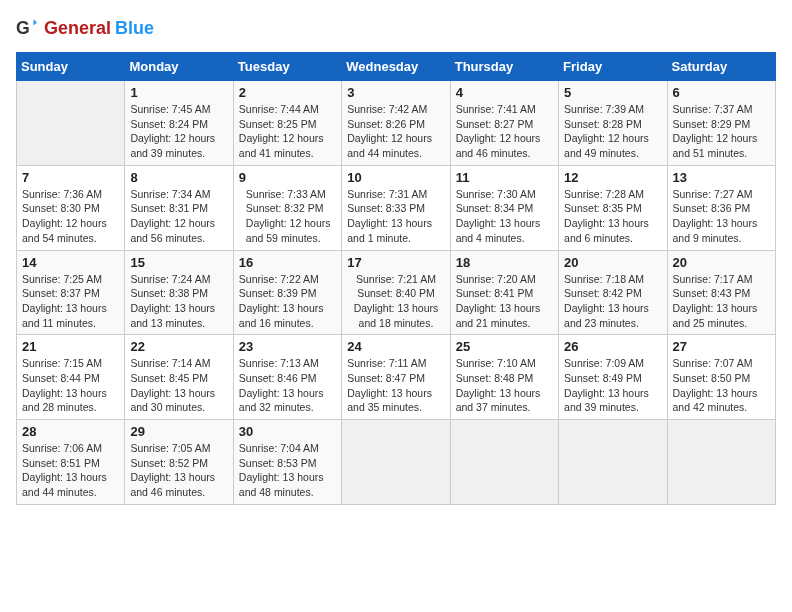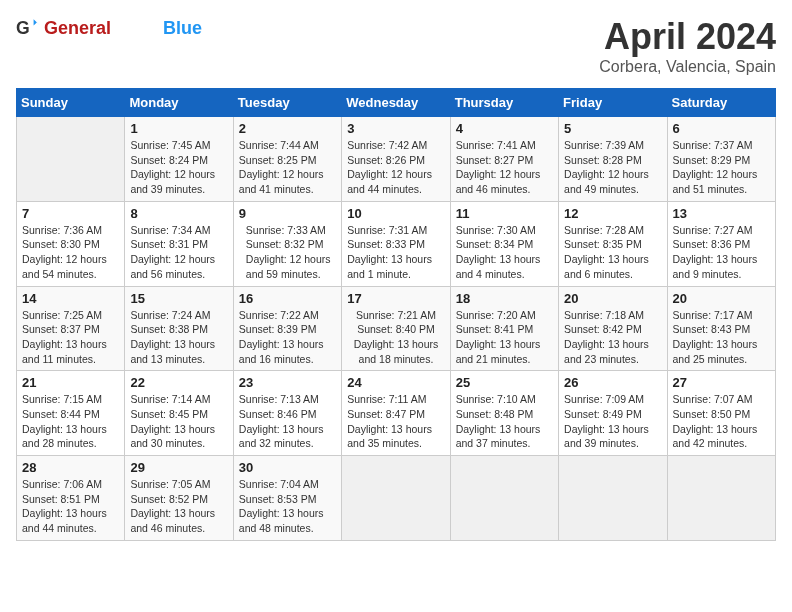--- a/index.html
+++ b/index.html
@@ -23,21 +23,20 @@
     }
     .logo-text-general {
       font-size: 18px;
       font-weight: bold;
       color: #b91c1c;
     }
     .logo-text-blue {
       font-size: 18px;
       font-weight: bold;
       color: #2196F3;
-      margin-left: 48px;
     }
     .logo-icon {
       width: 24px;
       height: 24px;
     }
     .title-block {
       text-align: right;
     }
     .month-title {
       font-size: 36px;
@@ -96,24 +95,20 @@
 
 <div class="header">
   <div class="logo">
     <svg class="logo-icon" viewBox="0 0 30 30">
       <text x="0" y="22" font-size="22" font-weight="bold" fill="#333">G</text>
       <polygon points="22,4 30,12 26,8 22,12" fill="#2196F3"></polygon>
     </svg>
     <span class="logo-text-general">General</span>
       <span class="logo-text-blue">Blue</span>
   </div>
-  <div class="title-block">
-    <div class="month-title">April 2024</div>
-    <div class="location-title">Corbera, Valencia, Spain</div>
-  </div>
 </div>
 
 <table>
   <thead>
     <tr id="header-row">
     <th>Sunday</th>
         <th>Monday</th>
         <th>Tuesday</th>
         <th>Wednesday</th>
         <th>Thursday</th>

